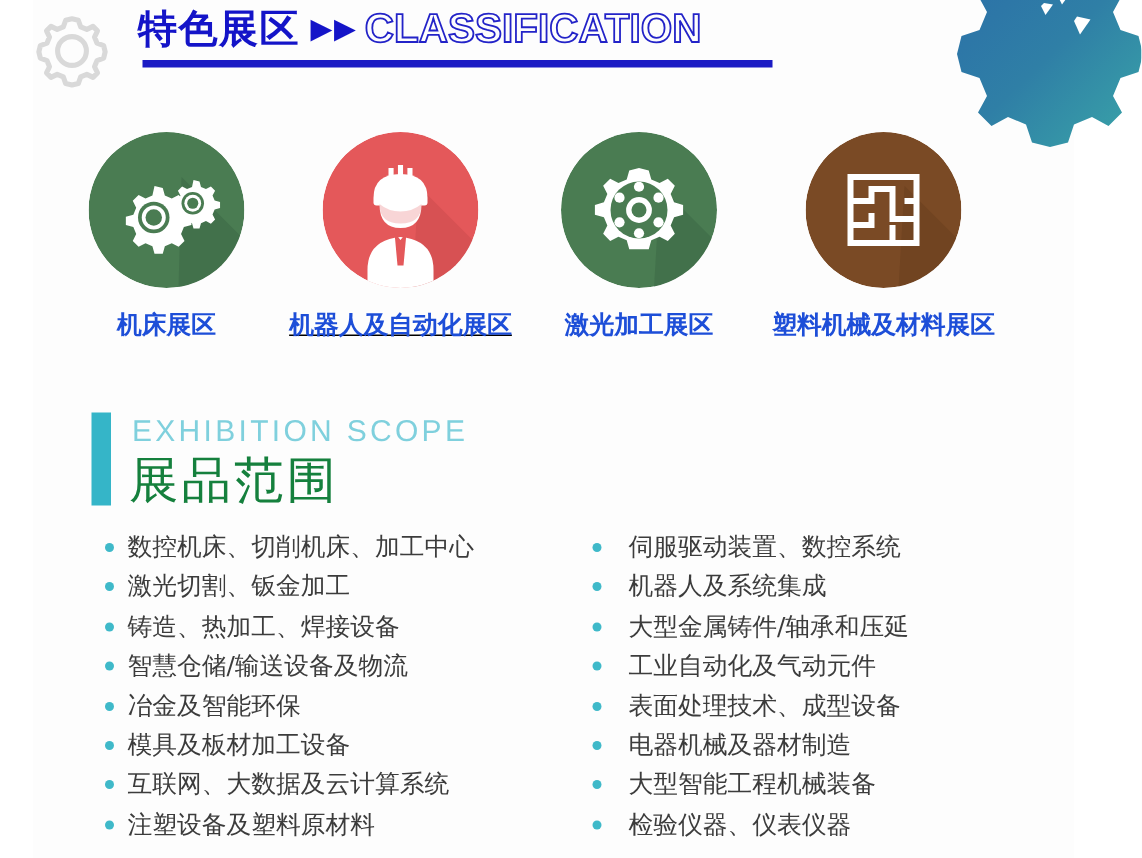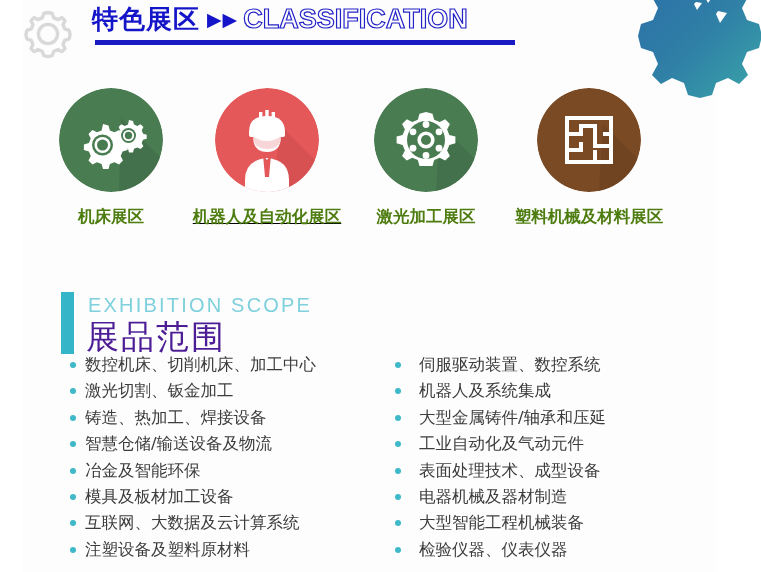--- a/index.html
+++ b/index.html
@@ -56,43 +56,43 @@
 
   
   .cat-row{position:absolute;left:0;top:88px;width:761px;height:140px;}
   .cat{position:absolute;top:0;text-align:center;}
   .cat .disc{
     position:relative;width:104px;height:104px;border-radius:50%;
     margin:0 auto;overflow:hidden;
   }
   .cat .disc svg{position:absolute;left:0;top:0;}
   .cat .lbl{
-    margin-top:14px;font-size:16.5px;font-weight:bold;color:#4d7c0f;
+    margin-top:14px;font-size:16.5px;font-weight:bold;color:#1d4ed8;
     white-space:nowrap;
     font-family:"DejaVu Sans","Liberation Sans",sans-serif;
   }
   #cat0{left:7px;width:208px;}
   #cat1{left:163px;width:208px;text-decoration:underline;}
   #cat2{left:322px;width:208px;}
   #cat3{left:480px;width:218px;}
 
   
-  .scope{position:absolute;left:0;top:288px;width:705px;height:70px;}
+  .scope{position:absolute;left:0;top:271px;width:705px;height:70px;}
   .scope-bar{
     position:absolute;left:61px;top:4px;width:13px;height:62px;
     background:#35b5c8;
   }
   .scope-en{
     position:absolute;left:88px;top:6px;
     font-size:20px;color:#7fd0dd;letter-spacing:2.2px;
     font-family:"Liberation Sans","DejaVu Sans",sans-serif;
   }
   .scope-cn{
     position:absolute;left:86px;top:27px;
-    font-size:33px;color:#4c1d95;letter-spacing:2px;
+    font-size:33px;color:#15803d;letter-spacing:2px;
     font-family:"DejaVu Sans","Liberation Sans",sans-serif;
   }
 
   
   .lists{position:absolute;left:0;top:352px;width:761px;height:220px;}
   .col{position:absolute;top:0;}
   #colL{left:70px;width:320px;}
   #colR{left:395px;width:320px;}
   .li{
     display:flex;align-items:flex-start;height:26.4px;

